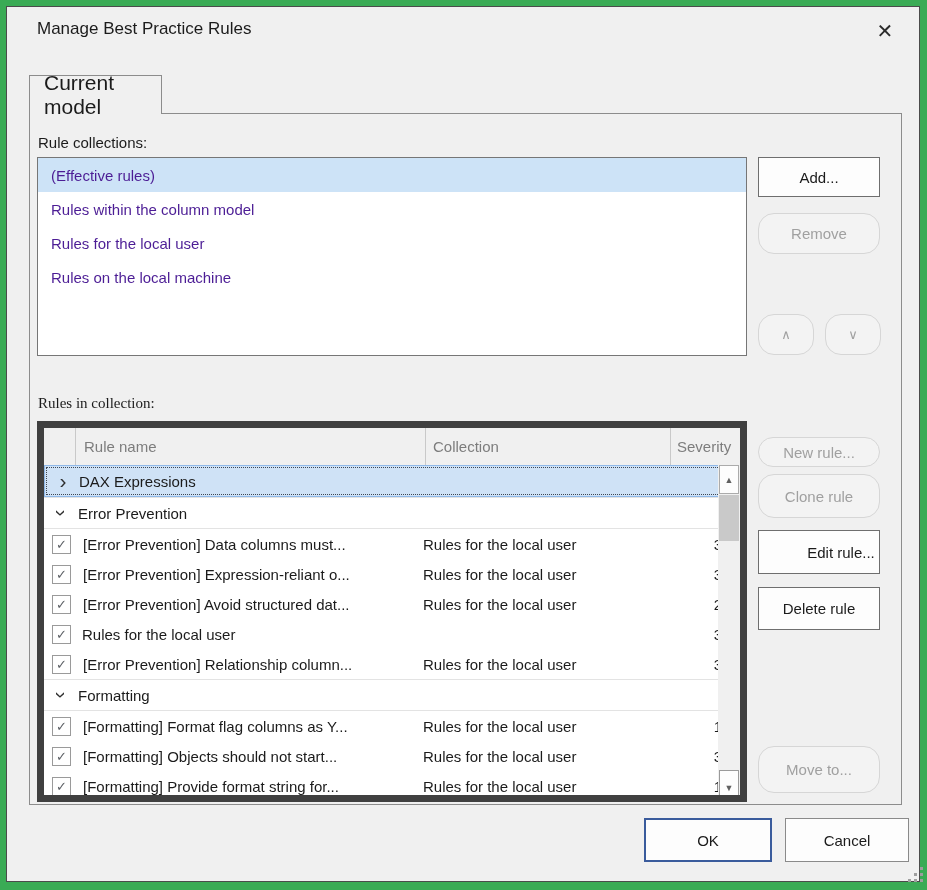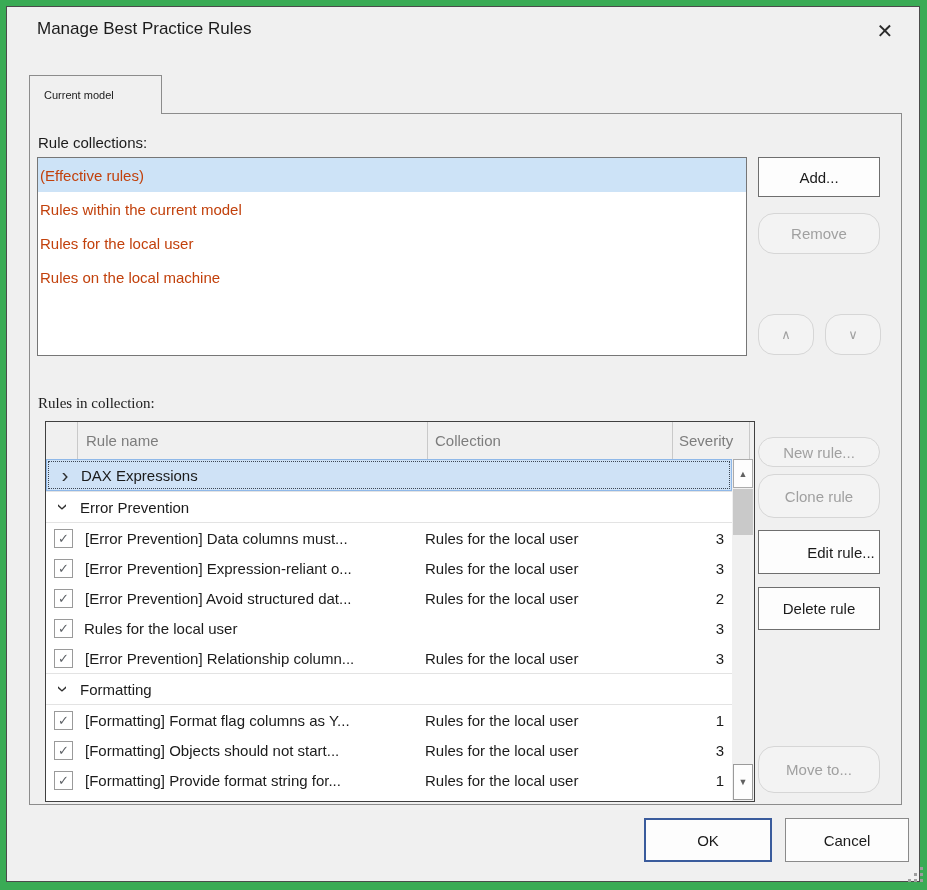--- a/index.html
+++ b/index.html
@@ -8,36 +8,36 @@
   .frame{position:absolute;inset:0;background:#3aab55;}
   .win{position:absolute;left:6px;top:6px;right:7px;bottom:8px;background:#f0f0f0;
        border:1px solid #4b4b4b;box-sizing:border-box;}
   .abs{position:absolute;box-sizing:border-box;}
   .title{left:30px;top:12px;font-size:17px;color:#1b1b1b;}
   .closebtn{left:860px;top:6px;width:36px;height:36px;display:flex;align-items:center;
        justify-content:center;font-size:20px;color:#2b2b2b;cursor:default;}
   
   .tab{left:22px;top:68px;width:133px;height:39px;background:#f0f0f0;border:1px solid #8c8c8c;
        border-bottom:none;z-index:3;display:flex;align-items:center;padding-left:14px;
-       font-size:11px;color:#1b1b1b;}
+       font-size:21px;color:#1b1b1b;}
   .tabpage{left:22px;top:106px;width:873px;height:692px;border:1px solid #8c8c8c;z-index:1;}
   .lbl{font-size:15px;color:#1b1b1b;z-index:4;}
   
   .listbox{left:30px;top:150px;width:710px;height:199px;background:#fff;border:1px solid #767676;
        z-index:4;overflow:hidden;}
-  .lb-item{height:34px;display:flex;align-items:center;padding-left:2px;font-size:15px;color:#c2410c;}
+  .lb-item{height:34px;display:flex;align-items:center;padding-left:13px;font-size:15px;color:#4c1d95;}
   .lb-item.selected{background:#cde3f7;}
   
   .btn{background:#fdfdfd;border:1px solid #6e6e6e;color:#1b1b1b;font-size:15px;display:flex;
        align-items:center;justify-content:center;z-index:4;cursor:default;}
   .btn.disabled{background:#f3f3f3;border-color:#d6d6d6;color:#a0a0a0;border-radius:16px;}
   .btn.primary{border:2px solid #3a5b9c;}
   
-  .rtable{left:30px;top:414px;width:710px;height:381px;background:#fff;border:1px solid #404040;
-       z-index:4;overflow:hidden;margin-left:8px;}
+  .rtable{left:30px;top:414px;width:710px;height:381px;background:#fff;border:7px solid #404040;
+       z-index:4;overflow:hidden;}
   .thead{position:absolute;left:0;top:0;width:708px;height:37px;background:#f0f0f0;display:flex;
        border-bottom:1px solid #c6c6c6;}
   .hc{display:flex;align-items:center;font-size:15px;color:#7d7d7d;border-right:1px solid #c9c9c9;}
   .hc0{flex:0 0 31px;}
   .hc1{flex:0 0 341px;padding-left:8px;}
   .hc2{flex:0 0 237px;padding-left:7px;}
   .hc3{flex:0 0 70px;padding-left:6px;}
   .hc4{flex:1;border-right:none;}
   .tbody{position:absolute;left:0;top:37px;width:686px;height:342px;overflow:hidden;}
   .grow{height:32px;display:flex;align-items:center;background:#fff;
@@ -75,21 +75,21 @@
 
   <div class="abs tab">
     <span>Current model</span>
   </div>
   <div class="abs tabpage"></div>
 
   <div class="abs lbl" style="left:31px;top:127px;">Rule collections:</div>
 
   <div class="abs listbox">
         <div class="lb-item selected">(Effective rules)</div>
-        <div class="lb-item">Rules within the current model</div>
+        <div class="lb-item">Rules within the column model</div>
         <div class="lb-item">Rules for the local user</div>
         <div class="lb-item">Rules on the local machine</div>
       </div>
 
   <div class="abs btn" style="left:751px;top:150px;width:122px;height:40px;">Add...</div>
   <div class="abs btn disabled" style="left:751px;top:206px;width:122px;height:41px;">Remove</div>
   <div class="abs btn disabled" style="left:751px;top:307px;width:56px;height:41px;font-size:13px;">∧</div>
   <div class="abs btn disabled" style="left:818px;top:307px;width:56px;height:41px;font-size:13px;">∨</div>
 
   <div class="abs lbl" style="left:31px;top:388px;font-family:Liberation Serif, serif;">Rules in collection:</div>

